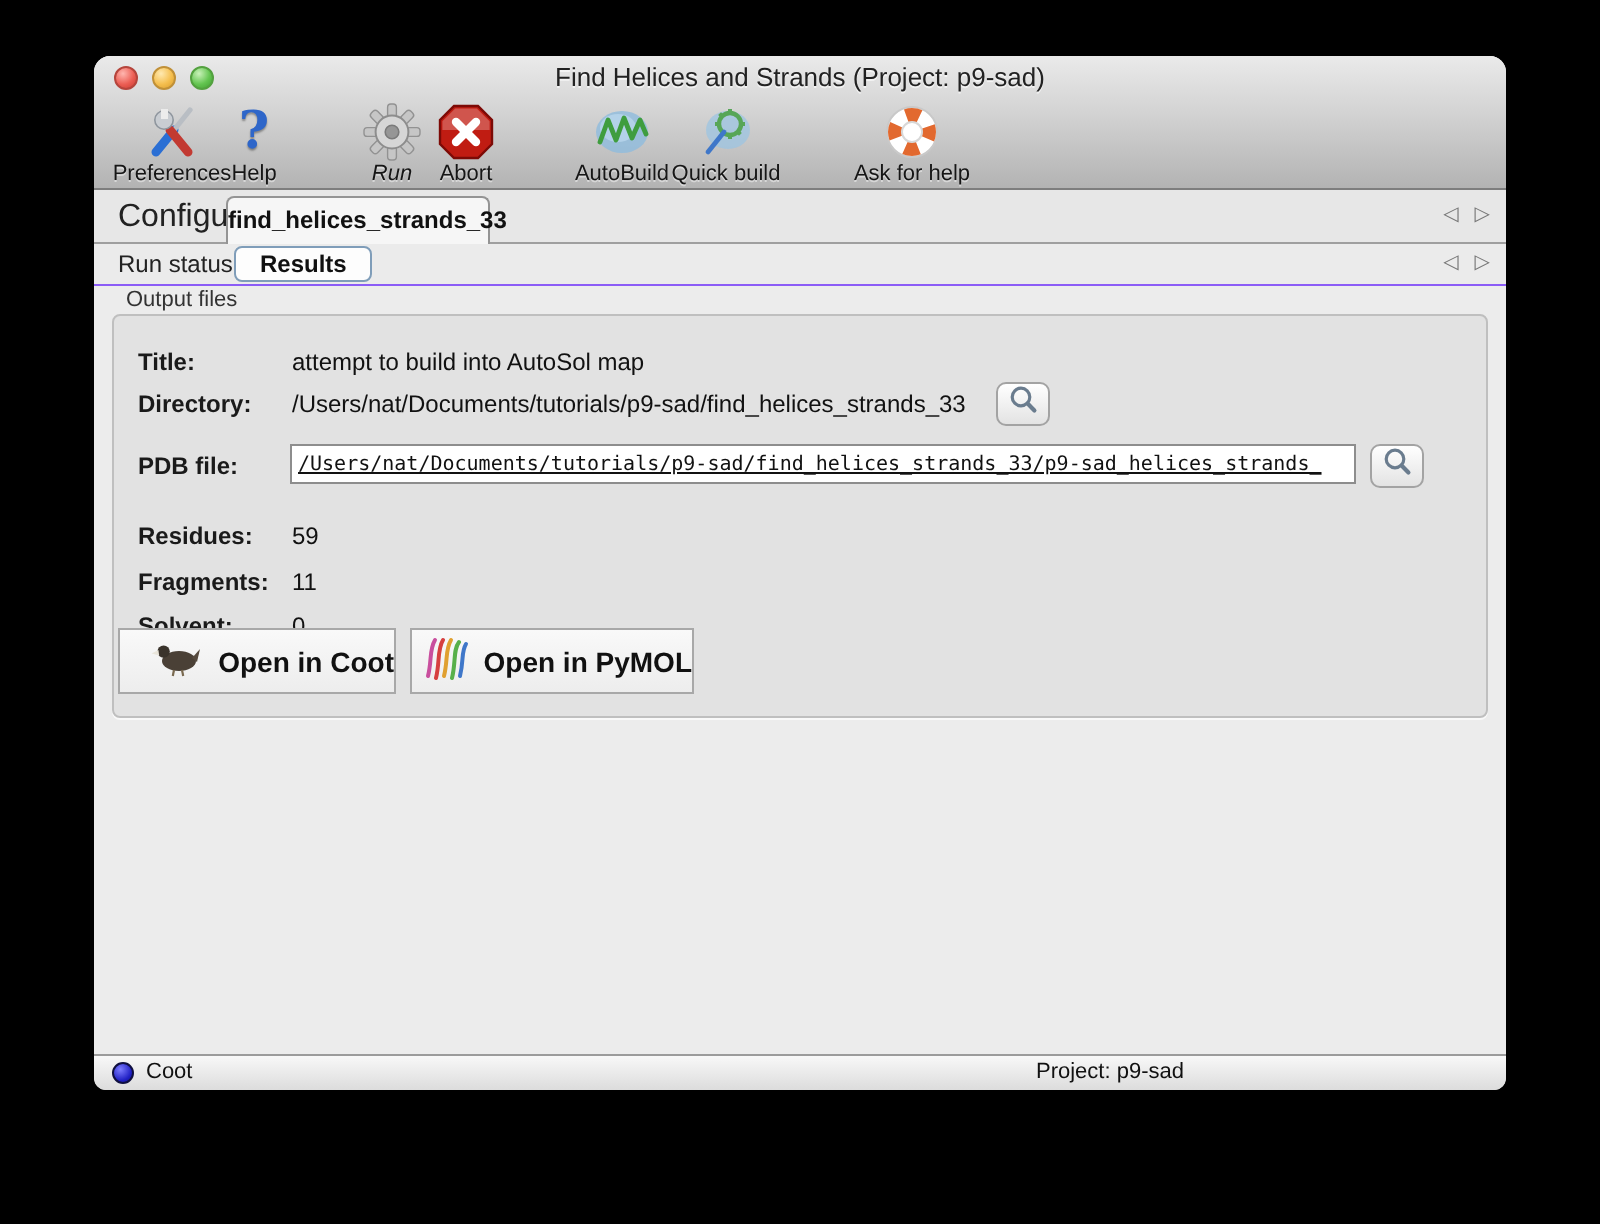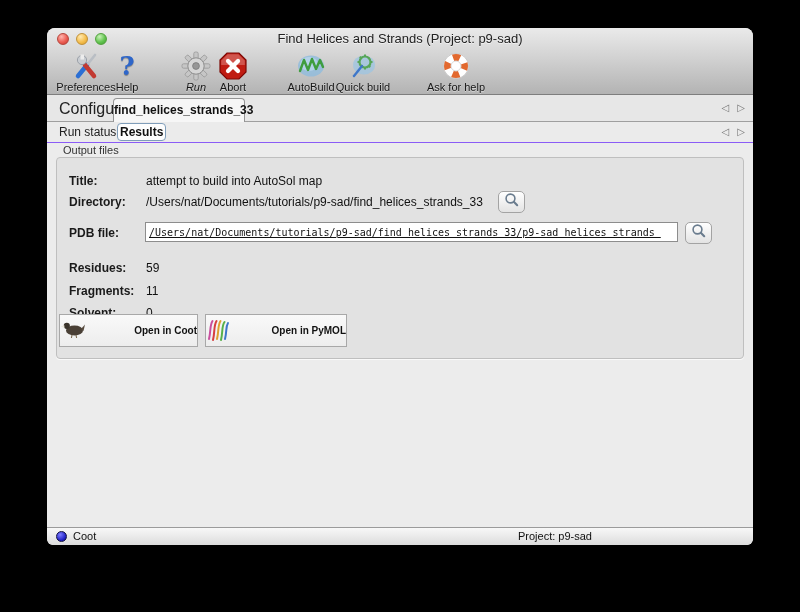--- a/index.html
+++ b/index.html
@@ -34,21 +34,21 @@
   .tabrow1 { position:absolute; left:0; top:67px; width:100%; height:27px;
              background:#e7e7e7; border-bottom:1px solid #9f9f9f; }
   .tabplain1 { position:absolute; left:12px; top:0; line-height:27px; font-size:16px; color:#222; }
   .tabsel1 { position:absolute; left:66px; top:3px; bottom:-1px; width:132px;
              background:#f6f6f6; border:1px solid #949494; border-bottom:none;
              border-radius:4px 4px 0 0; font-size:12px; font-weight:bold; color:#111;
              text-align:center; line-height:23px; white-space:nowrap; }
   .tabrow2 { position:absolute; left:0; top:94px; width:100%; height:21px;
              background:#ebebeb; border-bottom:1px solid #8b5cf6; }
   .tabplain2 { position:absolute; left:12px; top:0; line-height:21px; font-size:12px; color:#222; }
-  .tabsel2 { position:absolute; left:70px; top:1px; height:18px; padding:0 2px;
+  .tabsel2 { position:absolute; left:70px; top:1px; height:18px; padding:0 12px;
              background:#fdfdfd; border:1px solid #7f9db9; border-radius:4px;
              font-size:12px; font-weight:bold; color:#111; line-height:16px; }
   .arrows { position:absolute; right:8px; top:0; bottom:0; display:flex; align-items:center; gap:8px; }
   .arrow { font-size:10px; color:#777; line-height:10px; cursor:default; }
 
   
   .content { position:absolute; left:0; top:115px; width:100%; height:384px; background:#ececec; }
   .grouplabel { position:absolute; left:16px; top:1px; font-size:11px; color:#333; }
   .groupbox { position:absolute; left:9px; top:14px; width:688px; height:202px;
               background:#e2e2e2; border:1px solid #bfbfbf; border-radius:4px;
@@ -61,21 +61,21 @@
   .browse { position:absolute; top:0; width:27px; height:22px;
             background:linear-gradient(#ffffff, #e3e3e3); border:1px solid #a3a3a3;
             border-radius:5px; display:flex; align-items:center; justify-content:center;
             cursor:default; }
   .pdbinput { position:absolute; left:88px; top:0; width:533px; height:20px;
               border:1px solid #8d8d8d; background:#fff; border-radius:0;
               font-family:"DejaVu Sans Mono", monospace; font-size:10px; color:#111;
               padding:0 3px;text-decoration:underline; }
   .actbtn { position:absolute; height:33px; background:linear-gradient(#f9f9f9,#ededed);
             border:1px solid #a8a8a8; display:flex; align-items:center;
-            justify-content:space-between; gap:7px; font-size:10px; font-weight:bold;
+            justify-content:flex-end; gap:7px; font-size:14px; font-weight:bold;
             color:#111; cursor:default; }
 
   
   .statusbar { position:absolute; left:0; bottom:0; width:100%; height:18px;
                background:linear-gradient(#f8f8f8,#dcdcdc); border-top:1px solid #9b9b9b;
                border-radius:0 0 6px 6px; }
   .ball { position:absolute; left:9px; top:3px; width:11px; height:11px; border-radius:50%;
           background:radial-gradient(circle at 35% 30%, #7c7cff, #2020c4 65%, #101080);
           border:1px solid #101040; }
   .statustext { position:absolute; left:26px; top:2px; font-size:11px; color:#111; }

